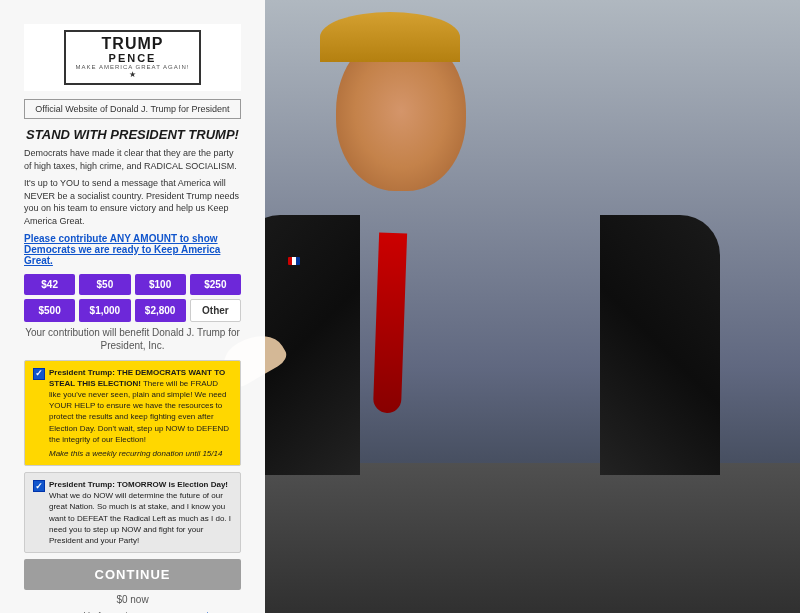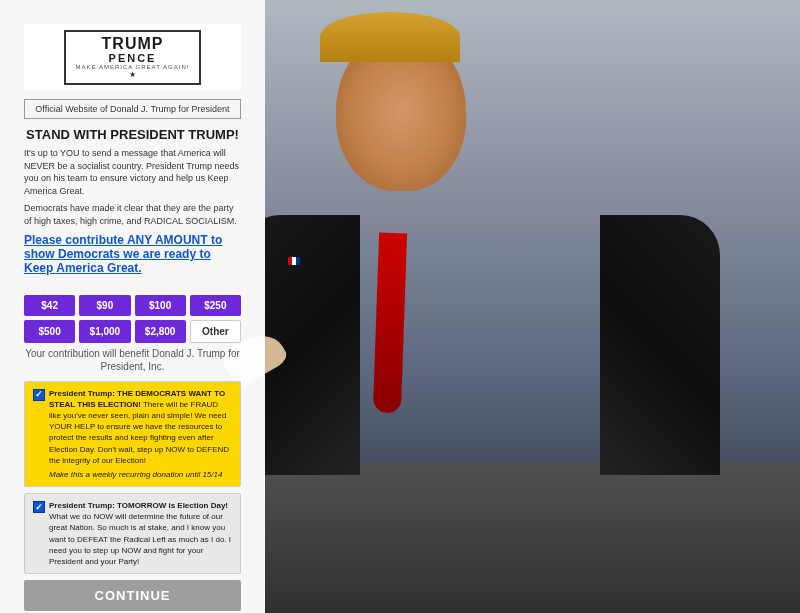--- a/index.html
+++ b/index.html
@@ -81,36 +81,37 @@
     }
 
     
     .stand-title {
       text-align: center;
       font-size: 13px;
       font-weight: 900;
       color: #1a1a1a;
       margin-bottom: 5px;
       text-transform: uppercase;
+      font-style: italic;
     }
 
     .body-text {
       font-size: 9px;
       color: #333;
       line-height: 1.4;
       margin-bottom: 5px;
     }
 
     .contribute-link {
-      font-size: 12px;
+      font-size: 10px;
       color: #1155cc;
       text-decoration: underline;
       cursor: pointer;
       display: block;
-      margin-bottom: 20px;
+      margin-bottom: 8px;
       font-weight: 600;
     }
 
     
     .donation-grid {
       display: grid;
       grid-template-columns: repeat(4, 1fr);
       gap: 4px;
       margin-bottom: 4px;
     }
@@ -375,30 +376,30 @@
     </div>
   </div>
 
   
   <div class="official-box">Official Website of Donald J. Trump for President</div>
 
   
   <div class="stand-title">STAND WITH PRESIDENT TRUMP!</div>
 
   
+  <p class="body-text">Democrats have made it clear that they are the party of high taxes, high crime, and RADICAL SOCIALISM.</p>
   <p class="body-text">It's up to YOU to send a message that America will NEVER be a socialist country. President Trump needs you on his team to ensure victory and help us Keep America Great.</p>
-  <p class="body-text">Democrats have made it clear that they are the party of high taxes, high crime, and RADICAL SOCIALISM.</p>
 
   
   <a class="contribute-link">Please contribute ANY AMOUNT to show Democrats we are ready to Keep America Great.</a>
 
   
   <div class="donation-grid">
     <button class="donation-btn">$42</button>
-    <button class="donation-btn">$90</button>
+    <button class="donation-btn">$50</button>
     <button class="donation-btn">$100</button>
     <button class="donation-btn">$250</button>
     <button class="donation-btn">$500</button>
     <button class="donation-btn">$1,000</button>
     <button class="donation-btn">$2,800</button>
     <button class="donation-btn other">Other</button>
   </div>
 
   
   <p class="benefit-text">Your contribution will benefit Donald J. Trump for President, Inc.</p>

